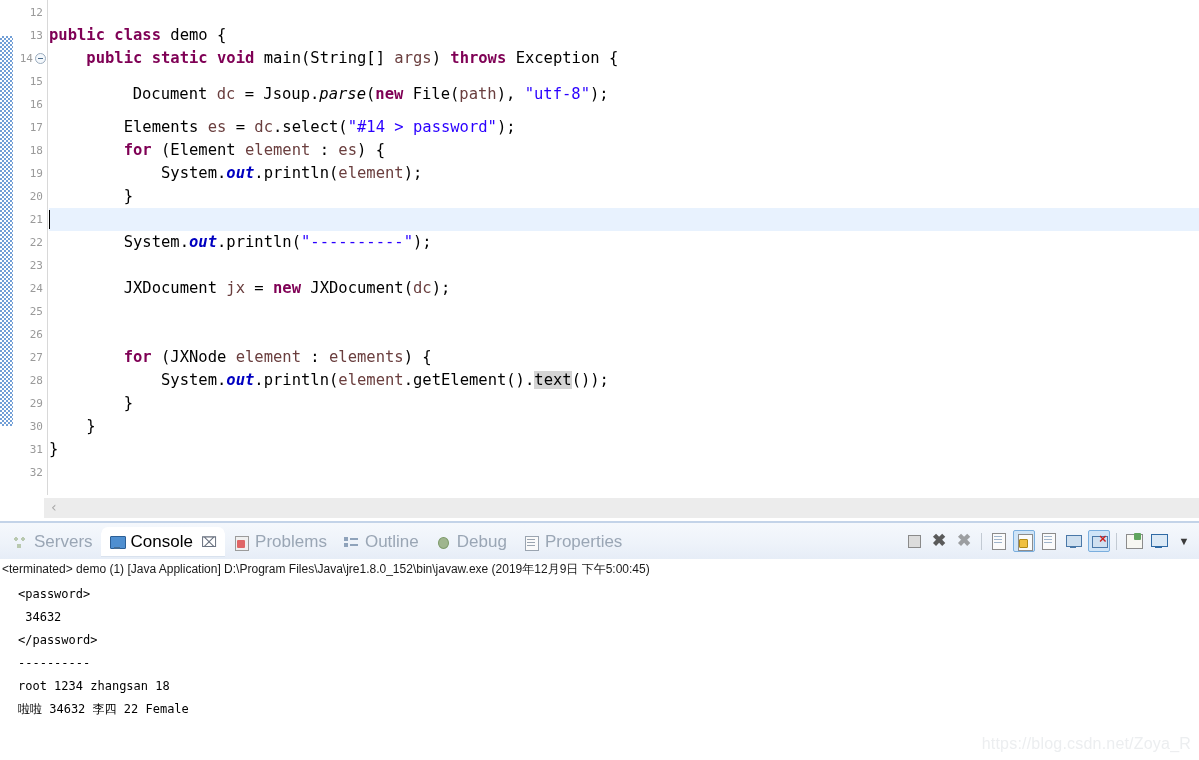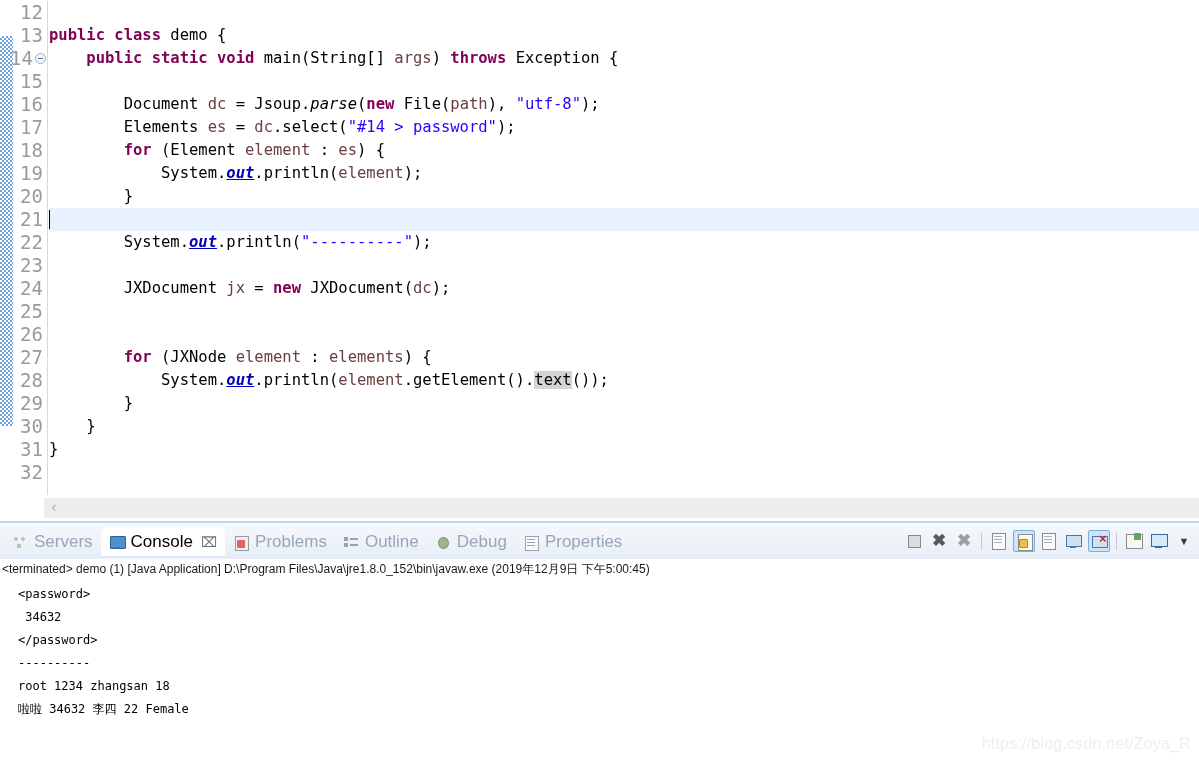--- a/index.html
+++ b/index.html
@@ -32,21 +32,21 @@
     opacity: 0.85;
   }
   .gutter {
     position: absolute; left: 13px; top: 0; width: 35px; height: 495px;
     background: #ffffff;
     border-right: 1px solid #d8d8d8;
   }
   .ln {
     position: absolute; right: 4px;
     font-family: "DejaVu Sans Mono", monospace;
-    font-size: 19px;
+    font-size: 11px;
     color: #9a9a9a;
     line-height: 23px; height: 23px;
     white-space: pre;
   }
   .fold {
     position: absolute;
     width: 11px; height: 11px;
     border: 1px solid #9aabbd;
     border-radius: 50%;
     background: #f4f8fc;
@@ -68,21 +68,21 @@
   .code-line {
     position: absolute; left: 0; height: 23px; line-height: 23px;
     font-family: "DejaVu Sans Mono", monospace;
     font-size: 15.5px;
     color: #000000;
     white-space: pre;
   }
   .k  { color: #7f0055; font-weight: bold; }
   .s  { color: #2a00ff; }
   .lv { color: #6a3e3e; }
-  .fi { color: #0000c0; font-style: italic; font-weight: bold; text-decoration: underline; }
+  .fi { color: #0000c0; font-style: italic; font-weight: bold; }
   .st { font-style: italic; }
   .hl-occ { background: #d4d4d4; }
 
   .caret {
     position: absolute;
     width: 1px; height: 19px;
     background: #000;
   }
 
   
@@ -318,21 +318,21 @@
         <div class="ln" style="top: 369px;">28</div>
         <div class="ln" style="top: 392px;">29</div>
         <div class="ln" style="top: 415px;">30</div>
         <div class="ln" style="top: 438px;">31</div>
         <div class="ln" style="top: 461px;">32</div>
       </div>
     <div class="code-area" id="code-area">
         <div class="code-line" style="top: 1px;">&nbsp;</div>
         <div class="code-line" style="top: 24px;"><span class="k">public class</span> demo {</div>
         <div class="code-line" style="top: 47px;">    <span class="k">public static void</span> main(String[] <span class="lv">args</span>) <span class="k">throws</span> Exception {</div>
-        <div class="code-line" style="top: 93px;">        Document <span class="lv">dc</span> = Jsoup.<span class="st">parse</span>(<span class="k">new</span> File(<span class="lv">path</span>), <span class="s">"utf-8"</span>);</div>
+        <div class="code-line" style="top: 83px; padding-left: 9px;">        Document <span class="lv">dc</span> = Jsoup.<span class="st">parse</span>(<span class="k">new</span> File(<span class="lv">path</span>), <span class="s">"utf-8"</span>);</div>
         <div class="code-line" style="top: 116px;">        Elements <span class="lv">es</span> = <span class="lv">dc</span>.select(<span class="s">"#14 &gt; password"</span>);</div>
         <div class="code-line" style="top: 139px;">        <span class="k">for</span> (Element <span class="lv">element</span> : <span class="lv">es</span>) {</div>
         <div class="code-line" style="top: 162px;">            System.<span class="fi">out</span>.println(<span class="lv">element</span>);</div>
         <div class="code-line" style="top: 185px;">        }</div>
         <div class="cur-line-hl" style="top: 208px;"></div>
         <div class="code-line" style="top: 208px;">&nbsp;</div>
         <div class="caret" style="top: 210px; left: 0px;"></div>
         <div class="code-line" style="top: 231px;">        System.<span class="fi">out</span>.println(<span class="s">"----------"</span>);</div>
         <div class="code-line" style="top: 254px;">&nbsp;</div>
         <div class="code-line" style="top: 277px;">        JXDocument <span class="lv">jx</span> = <span class="k">new</span> JXDocument(<span class="lv">dc</span>);</div>

